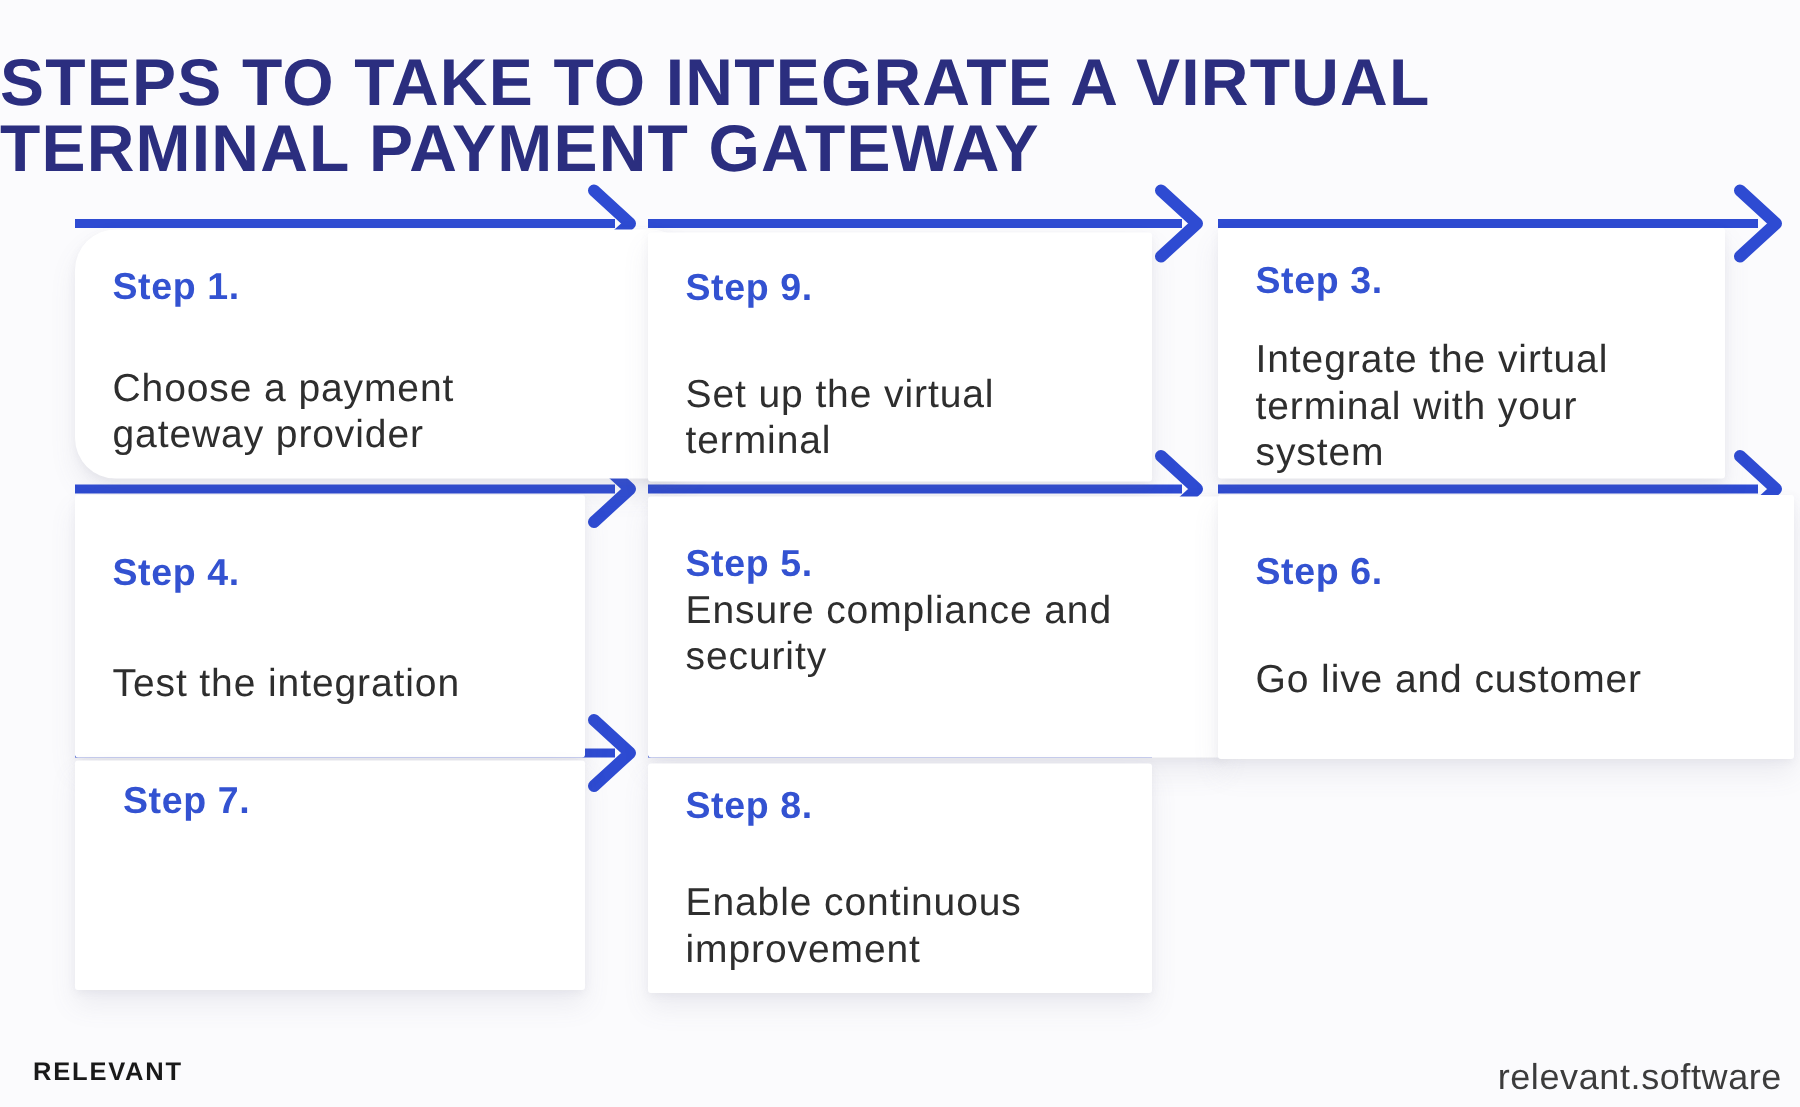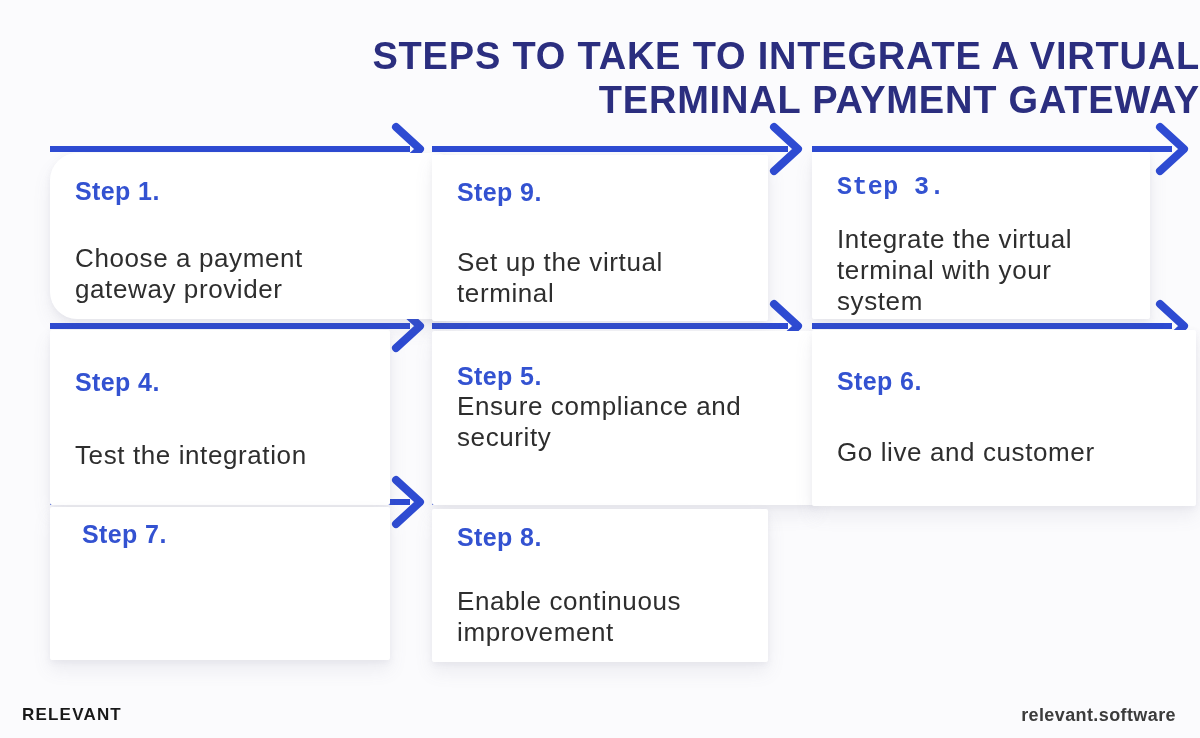--- a/index.html
+++ b/index.html
@@ -22,23 +22,23 @@
     position: relative;
     width: 1200px;
     height: 738px;
     background: var(--background);
     overflow: hidden;
   }
   .title {
     position: absolute;
     left: 0; top: 34px;
     width: 100%;
-    text-align: right;
+    text-align: left;
     color: var(--title);
-    font-size: 38px;
+    font-size: 44px;
     font-weight: 800;
     letter-spacing: 0.8px;
     line-height: 44px;
     white-space: pre-line;
   }
   .arrow-layer {
     position: absolute;
     left: 0; top: 0;
     width: 1200px; height: 738px;
     pointer-events: none;
@@ -80,24 +80,24 @@
   .footer-brand {
     position: absolute;
     left: 22px; top: 705px;
     color: var(--footer_brand);
     font-size: 17px;
     font-weight: bold;
     letter-spacing: 1.2px;
   }
   .footer-site {
     position: absolute;
-    right: 24px; top: 705px;
+    right: 12px; top: 705px;
     color: var(--footer_site);
-    font-size: 18px;
-    font-weight: 700;
+    font-size: 24px;
+    font-weight: 400;
     letter-spacing: 0.4px;
   }
 </style>
 </head>
 <body>
 
 <div class="canvas">
 
   <h1 class="title">STEPS TO TAKE TO INTEGRATE A VIRTUAL
 TERMINAL PAYMENT GATEWAY</h1>
@@ -145,21 +145,21 @@
 gateway provider</div>
   </div>
 
   <div class="card" style="left:432px; top:155px; width:336px; height:166px;">
     <div class="step-label" style="margin-top:23px;">Step 9.</div>
     <div class="step-text" style="margin-top:40px;">Set up the virtual
 terminal</div>
   </div>
 
   <div class="card" style="left:812px; top:152px; width:338px; height:167px;">
-    <div class="step-label" style="margin-top:21px;font-family:Liberation Mono, monospace;">Step 3.</div>
+    <div class="step-label" style="margin-top:21px;">Step 3.</div>
     <div class="step-text" style="margin-top:22px;">Integrate the virtual
 terminal with your
 system</div>
   </div>
 
   <div class="card" style="left:50px; top:330px; width:340px; height:175px;">
     <div class="step-label" style="margin-top:38px;">Step 4.</div>
     <div class="step-text" style="margin-top:43px;">Test the integration</div>
   </div>
 

